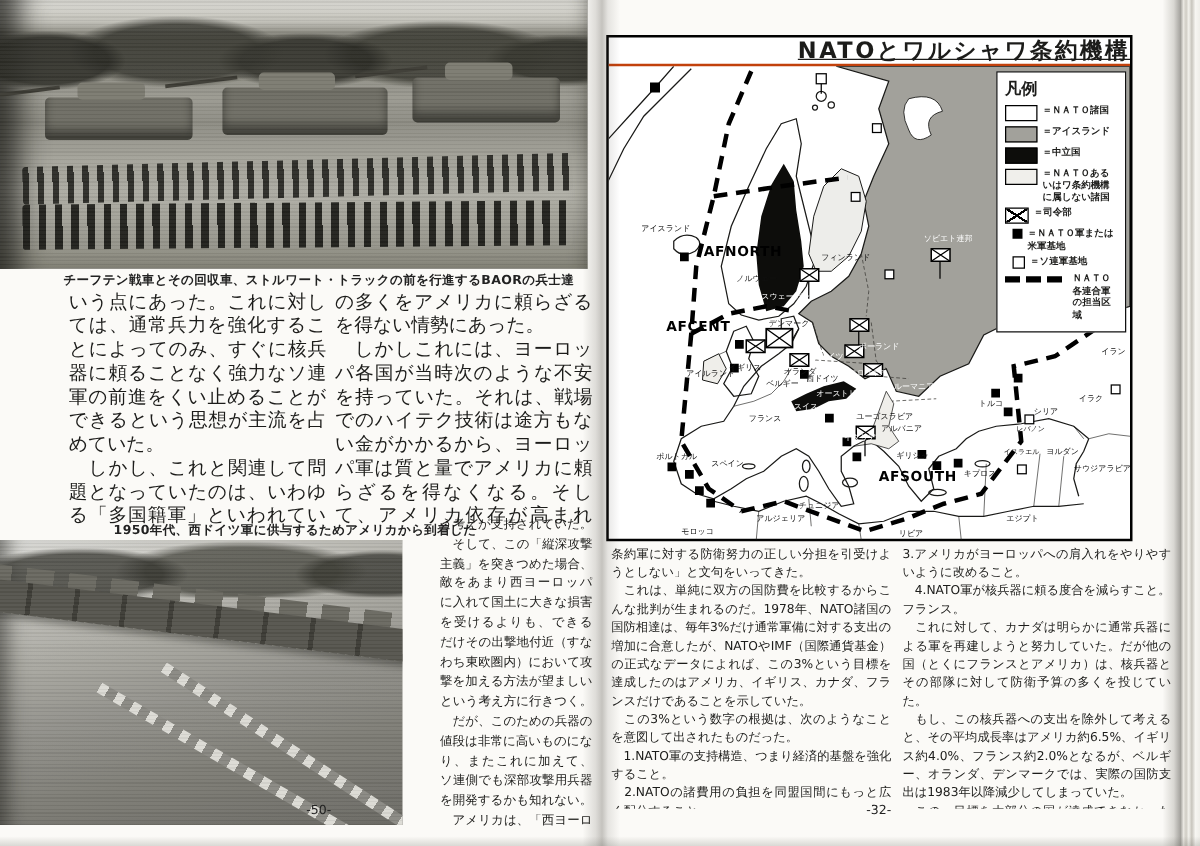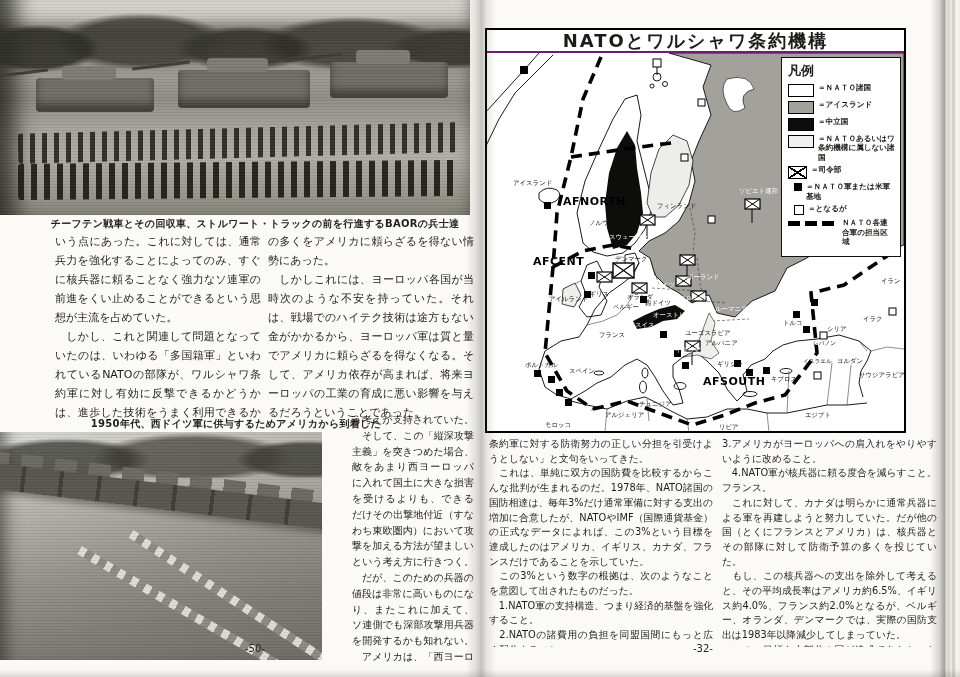--- a/index.html
+++ b/index.html
@@ -47,35 +47,35 @@
      background:repeating-linear-gradient(90deg,#6a6961 0 22px,transparent 22px 34px);border-radius:6px;}
   .rail{position:absolute;height:9px;background:repeating-linear-gradient(90deg,#dcdbd5 0 7px,#8a8983 7px 15px);}
   .rail.r1{left:110px;top:168px;width:260px;transform:rotate(33deg);}
   .rail.r2{left:60px;top:186px;width:290px;transform:rotate(30deg);}
   
   .caption{position:absolute;font-size:10px;font-weight:bold;color:#222;letter-spacing:.3px;}
   #cap-top{left:40px;top:217px;width:430px;text-align:center;}
   #cap-bottom{left:86px;top:417px;width:300px;text-align:center;}
   .col{position:absolute;text-align:justify;overflow:hidden;}
   .col p{margin:0;}
-  .lp{font-size:11px;line-height:19px;}
+  .lp{font-size:15px;line-height:19px;}
   #lp-col1{left:55px;top:232px;width:206px;height:187px;}
   #lp-col2{left:268px;top:232px;width:206px;height:187px;}
   #lp-narrow{left:352px;top:412px;width:122px;height:250px;font-size:10px;line-height:15.8px;}
   .rp{font-size:9.8px;line-height:14.7px;}
   #rp-col1{left:489px;top:437px;width:224px;height:210px;}
   #rp-col2{left:722px;top:437px;width:215px;height:210px;}
   .pagenum{position:absolute;font-size:10px;color:#222;width:44px;text-align:center;}
   #pn-left{left:233px;top:643px;}
   #pn-right{left:681px;top:643px;}
   
   #map-frame{position:absolute;left:485px;top:28px;width:421px;height:405px;border:2px solid #000;background:#fff;box-sizing:border-box;}
-  #map-title{height:21px;line-height:21px;text-align:center;font-size:18px;font-weight:bold;letter-spacing:2px;border-bottom:2px solid #701a75;}
+  #map-title{height:21px;line-height:21px;text-align:right;font-size:18px;font-weight:bold;letter-spacing:2px;border-bottom:2px solid #c2410c;text-decoration:underline;}
   #map-svg{position:absolute;left:0;top:23px;}
-  #legend{position:absolute;right:3px;top:27px;width:120px;border:1.5px solid #111;background:#fff;padding:4px 5px 6px 6px;box-sizing:border-box;z-index:5;}
+  #legend{position:absolute;right:3px;top:27px;width:104px;border:1.5px solid #111;background:#fff;padding:4px 5px 6px 6px;box-sizing:border-box;z-index:5;}
   #legend .lg-title{font-size:13px;font-weight:bold;margin-bottom:3px;}
   .lg-row{display:flex;align-items:flex-start;margin:3px 0;font-size:7.6px;line-height:1.25;font-weight:bold;}
   .lg-sw{flex:0 0 auto;margin-right:4px;margin-top:1px;}
   .sw-rect{width:24px;height:11px;border:1px solid #000;background:#fff;}
   .sw-pact{background:#a2a19b;}
   .sw-neutral{background:#0d0d0b;}
   .sw-nonal{background:#f0efeb;}
   .sw-hq{width:17px;height:11px;border:1px solid #000;
      background:linear-gradient(to top right,transparent 45%,#000 45%,#000 55%,transparent 55%),
                 linear-gradient(to bottom right,transparent 45%,#000 45%,#000 55%,transparent 55%);}
@@ -167,21 +167,21 @@
       <div class="lg-row">
           <span class="lg-sw sw-hq"></span>
           <span>＝司令部</span>
         </div>
       <div class="lg-row">
           <span class="lg-sw sw-nbase"></span>
           <span>＝ＮＡＴＯ軍または米軍基地</span>
         </div>
       <div class="lg-row">
           <span class="lg-sw sw-sbase"></span>
-          <span>＝となるが</span>
+          <span>＝ソ連軍基地</span>
         </div>
       <div class="lg-row">
           <span class="lg-sw sw-dash"></span>
           <span>ＮＡＴＯ各連合軍の担当区域</span>
         </div>
     </div>
 
     <svg id="map-svg" width="417" height="379" viewBox="0 0 417 379">
 
       <g>

